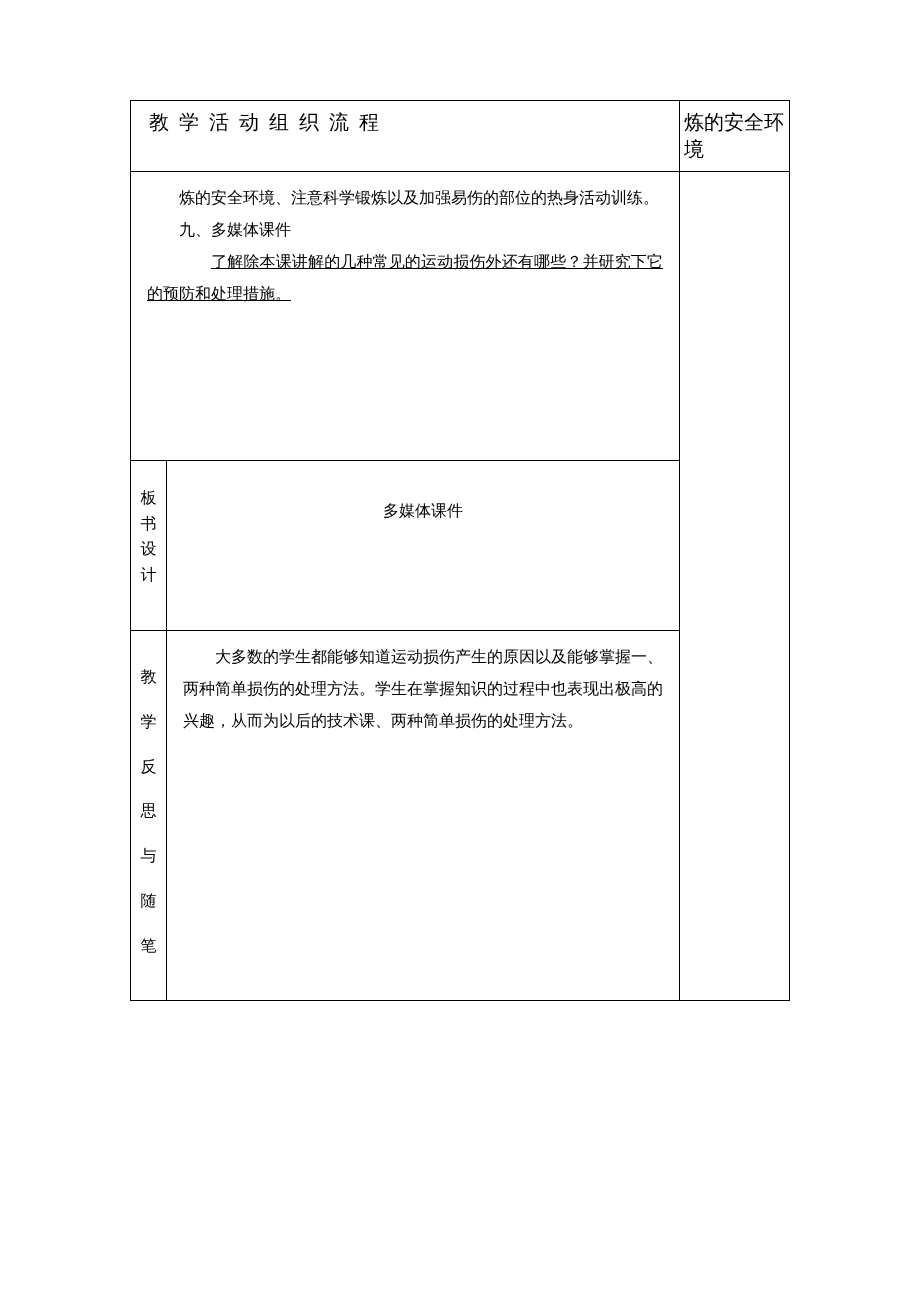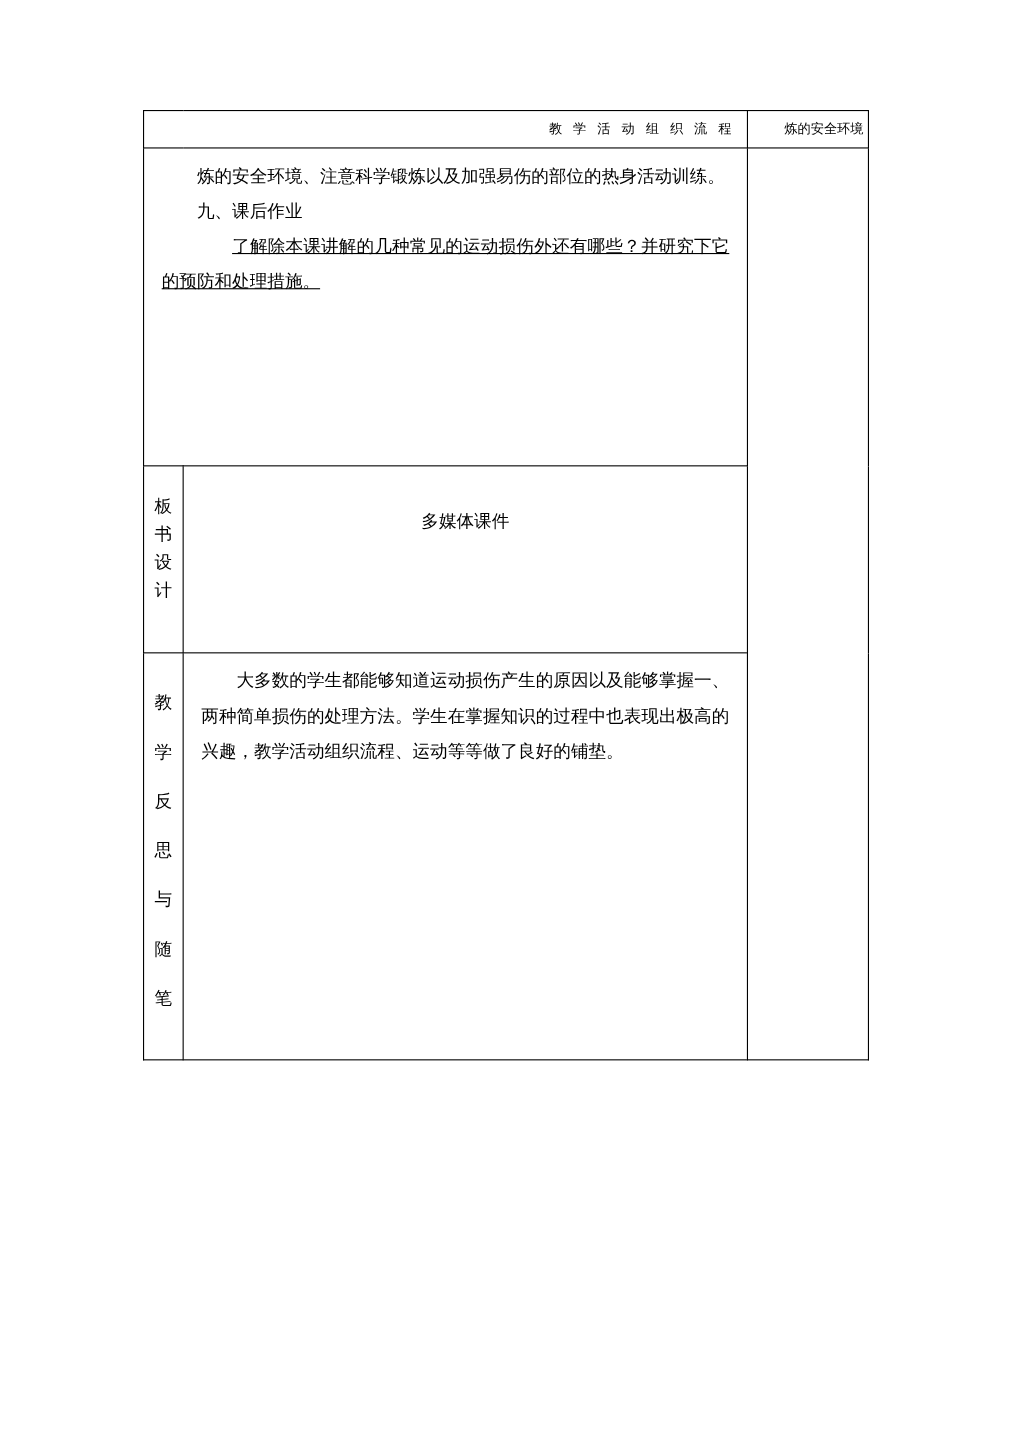--- a/index.html
+++ b/index.html
@@ -17,23 +17,23 @@
     }
     .table-container {
       width: 100%;
       border-collapse: collapse;
     }
     .table-container td, .table-container th {
       border: 1px solid #000;
       vertical-align: top;
     }
     .header-row td {
-      text-align: right;
+      text-align: left;
       padding: 8px 4px;
-      font-size: 12px;
+      font-size: 20px;
     }
     .header-spaced {
       letter-spacing: 10px;
       padding-left: 14px;
     }
     .content-cell {
       padding: 10px 16px;
       line-height: 2.0;
       text-align: justify;
     }
@@ -86,36 +86,36 @@
     <td colspan="2">
       <span class="header-spaced">教学活动组织流程</span>
     </td>
     <td class="sidebar">
       <span>炼的安全环境</span>
     </td>
   </tr>
   <tr>
     <td colspan="2" class="content-cell row1-content">
       <p class="indent">炼的安全环境、注意科学锻炼以及加强易伤的部位的热身活动训练。</p>
-      <p class="indent">九、课后作业</p>
+      <p class="indent">九、多媒体课件</p>
       <p class="indent-more" style="text-indent:0"><span style="display:inline-block;width:4em"></span><span>了解除本课讲解的几种常见的运动损伤外还有哪些？并研究下它的预防和处理措施。</span></p>
       <div style="height:140px"></div>
     </td>
     <td rowspan="3" class="sidebar"></td>
   </tr>
   <tr>
     <td class="vertical-label">
       <span>板<br>书<br>设<br>计</span>
     </td>
     <td class="centered-cell row2-content">
       <span>多媒体课件</span>
     </td>
   </tr>
   <tr>
     <td class="vertical-label-wide">
       <span>教<br>学<br>反<br>思<br>与<br>随<br>笔</span>
     </td>
     <td class="content-cell row3-content">
-      <p class="indent">大多数的学生都能够知道运动损伤产生的原因以及能够掌握一、两种简单损伤的处理方法。学生在掌握知识的过程中也表现出极高的兴趣，教学活动组织流程、运动等等做了良好的铺垫。</p>
+      <p class="indent">大多数的学生都能够知道运动损伤产生的原因以及能够掌握一、两种简单损伤的处理方法。学生在掌握知识的过程中也表现出极高的兴趣，从而为以后的技术课、两种简单损伤的处理方法。</p>
     </td>
   </tr>
 </tbody>
   </table>
 
 </body></html>

